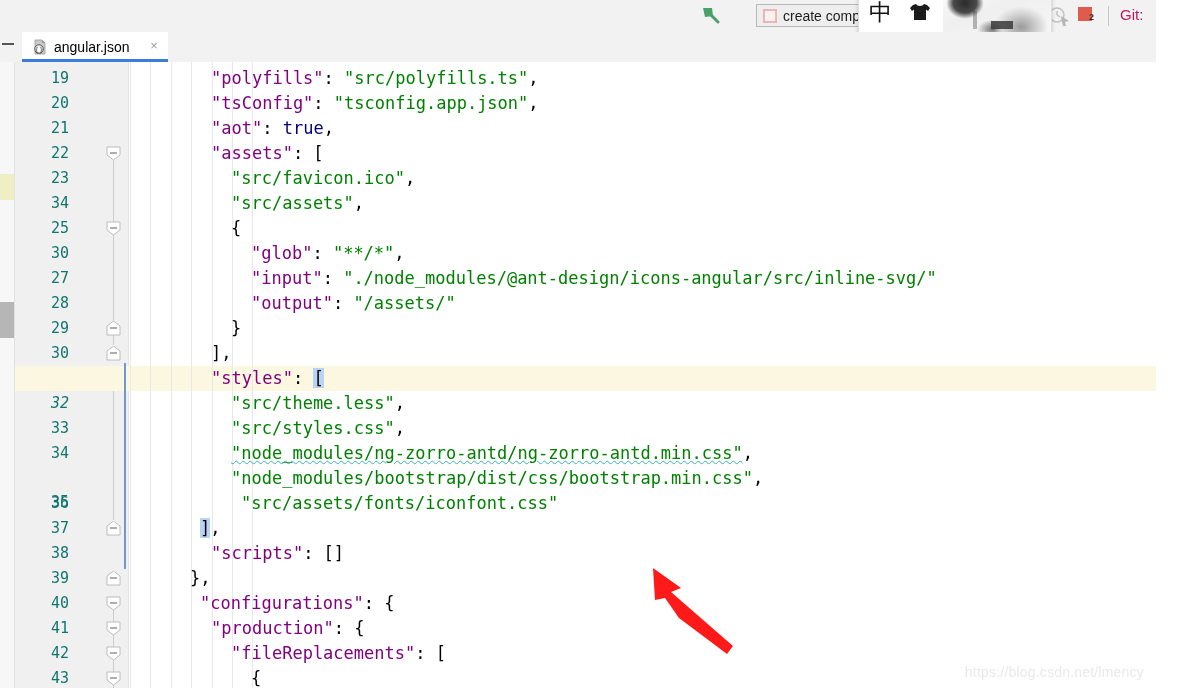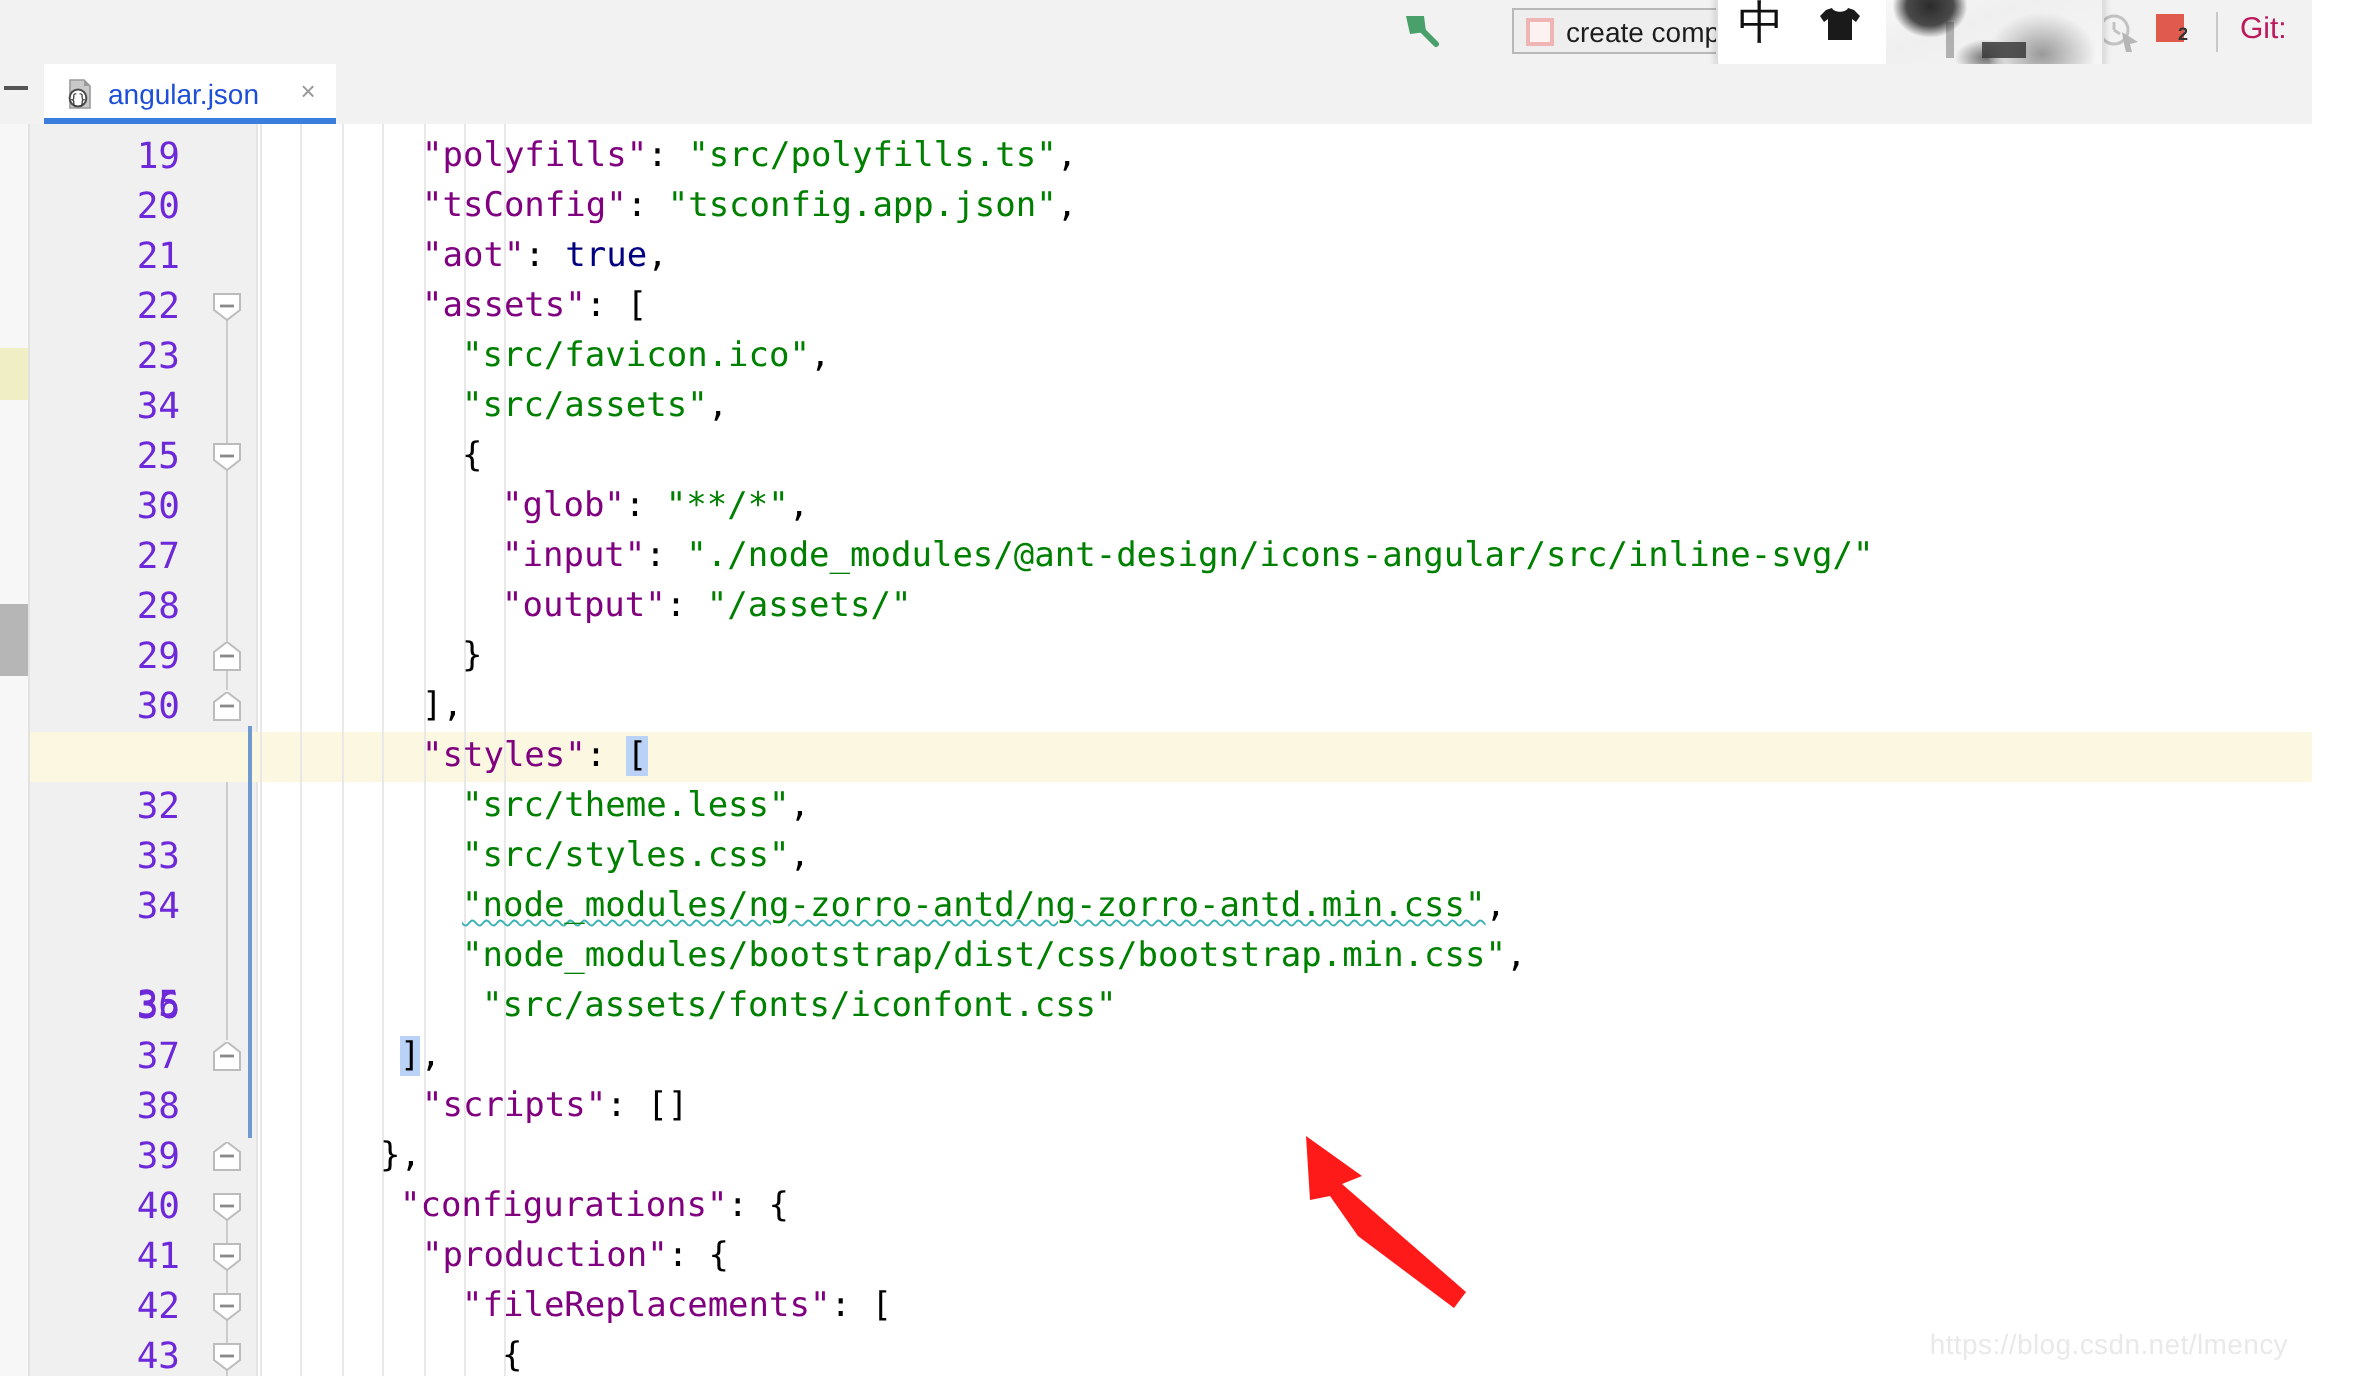--- a/index.html
+++ b/index.html
@@ -146,21 +146,21 @@
     width: 146px; height: 3px;
     background: #3b7ddd;
   }
   .tab-fileicon {
     width: 16px; height: 16px;
     margin-left: 10px; margin-right: 6px;
     flex: 0 0 auto;
   }
   .tab-label {
     font-size: 14px;
-    color: #1d4ed8;
+    color: #000000;
     white-space: nowrap;
   }
   .tab-close {
     position: absolute;
     right: 8px; top: 8px;
     width: 12px; height: 12px;
     color: #9a9a9a;
     font-size: 13px;
     line-height: 12px;
     text-align: center;
@@ -198,25 +198,25 @@
   .gutter {
     position: absolute;
     left: 15px; top: 0;
     width: 85px; height: 626px;
     background: #f0f0f0;
   }
   .gutter .ln {
     position: absolute;
     right: 10px;
     width: 60px;
-    text-align: right;
+    text-align: center;
     font-family: "DejaVu Sans Mono", monospace;
-    font-size: 18px;
+    font-size: 15px;
     line-height: 25px;
-    color: #6d28d9;
+    color: #0f766e;
   }
   .gutter-hl {
     position: absolute;
     left: 15px;
     width: 85px; height: 25px;
     background: #fbf7e0;
   }
 
   
   .foldcol {
@@ -404,21 +404,21 @@
         <div class="ln" style="top: 79px;">22</div>
         <div class="ln" style="top: 104px;">23</div>
         <div class="ln" style="top: 129px;">34</div>
         <div class="ln" style="top: 154px;">25</div>
         <div class="ln" style="top: 179px;">30</div>
         <div class="ln" style="top: 204px;">27</div>
         <div class="ln" style="top: 229px;">28</div>
         <div class="ln" style="top: 254px;">29</div>
         <div class="ln" style="top: 279px;">30</div>
         <div class="ln" style="top: 304px;">31</div>
-        <div class="ln" style="top: 329px;">32</div>
+        <div class="ln" style="top: 329px; font-style: italic;">32</div>
         <div class="ln" style="top: 354px;">33</div>
         <div class="ln" style="top: 379px;">34</div>
         <div class="ln" style="top: 404px; margin-top: 24px;">35</div>
         <div class="ln" style="top: 429px;">36</div>
         <div class="ln" style="top: 454px;">37</div>
         <div class="ln" style="top: 479px;">38</div>
         <div class="ln" style="top: 504px;">39</div>
         <div class="ln" style="top: 529px;">40</div>
         <div class="ln" style="top: 554px;">41</div>
         <div class="ln" style="top: 579px;">42</div>

